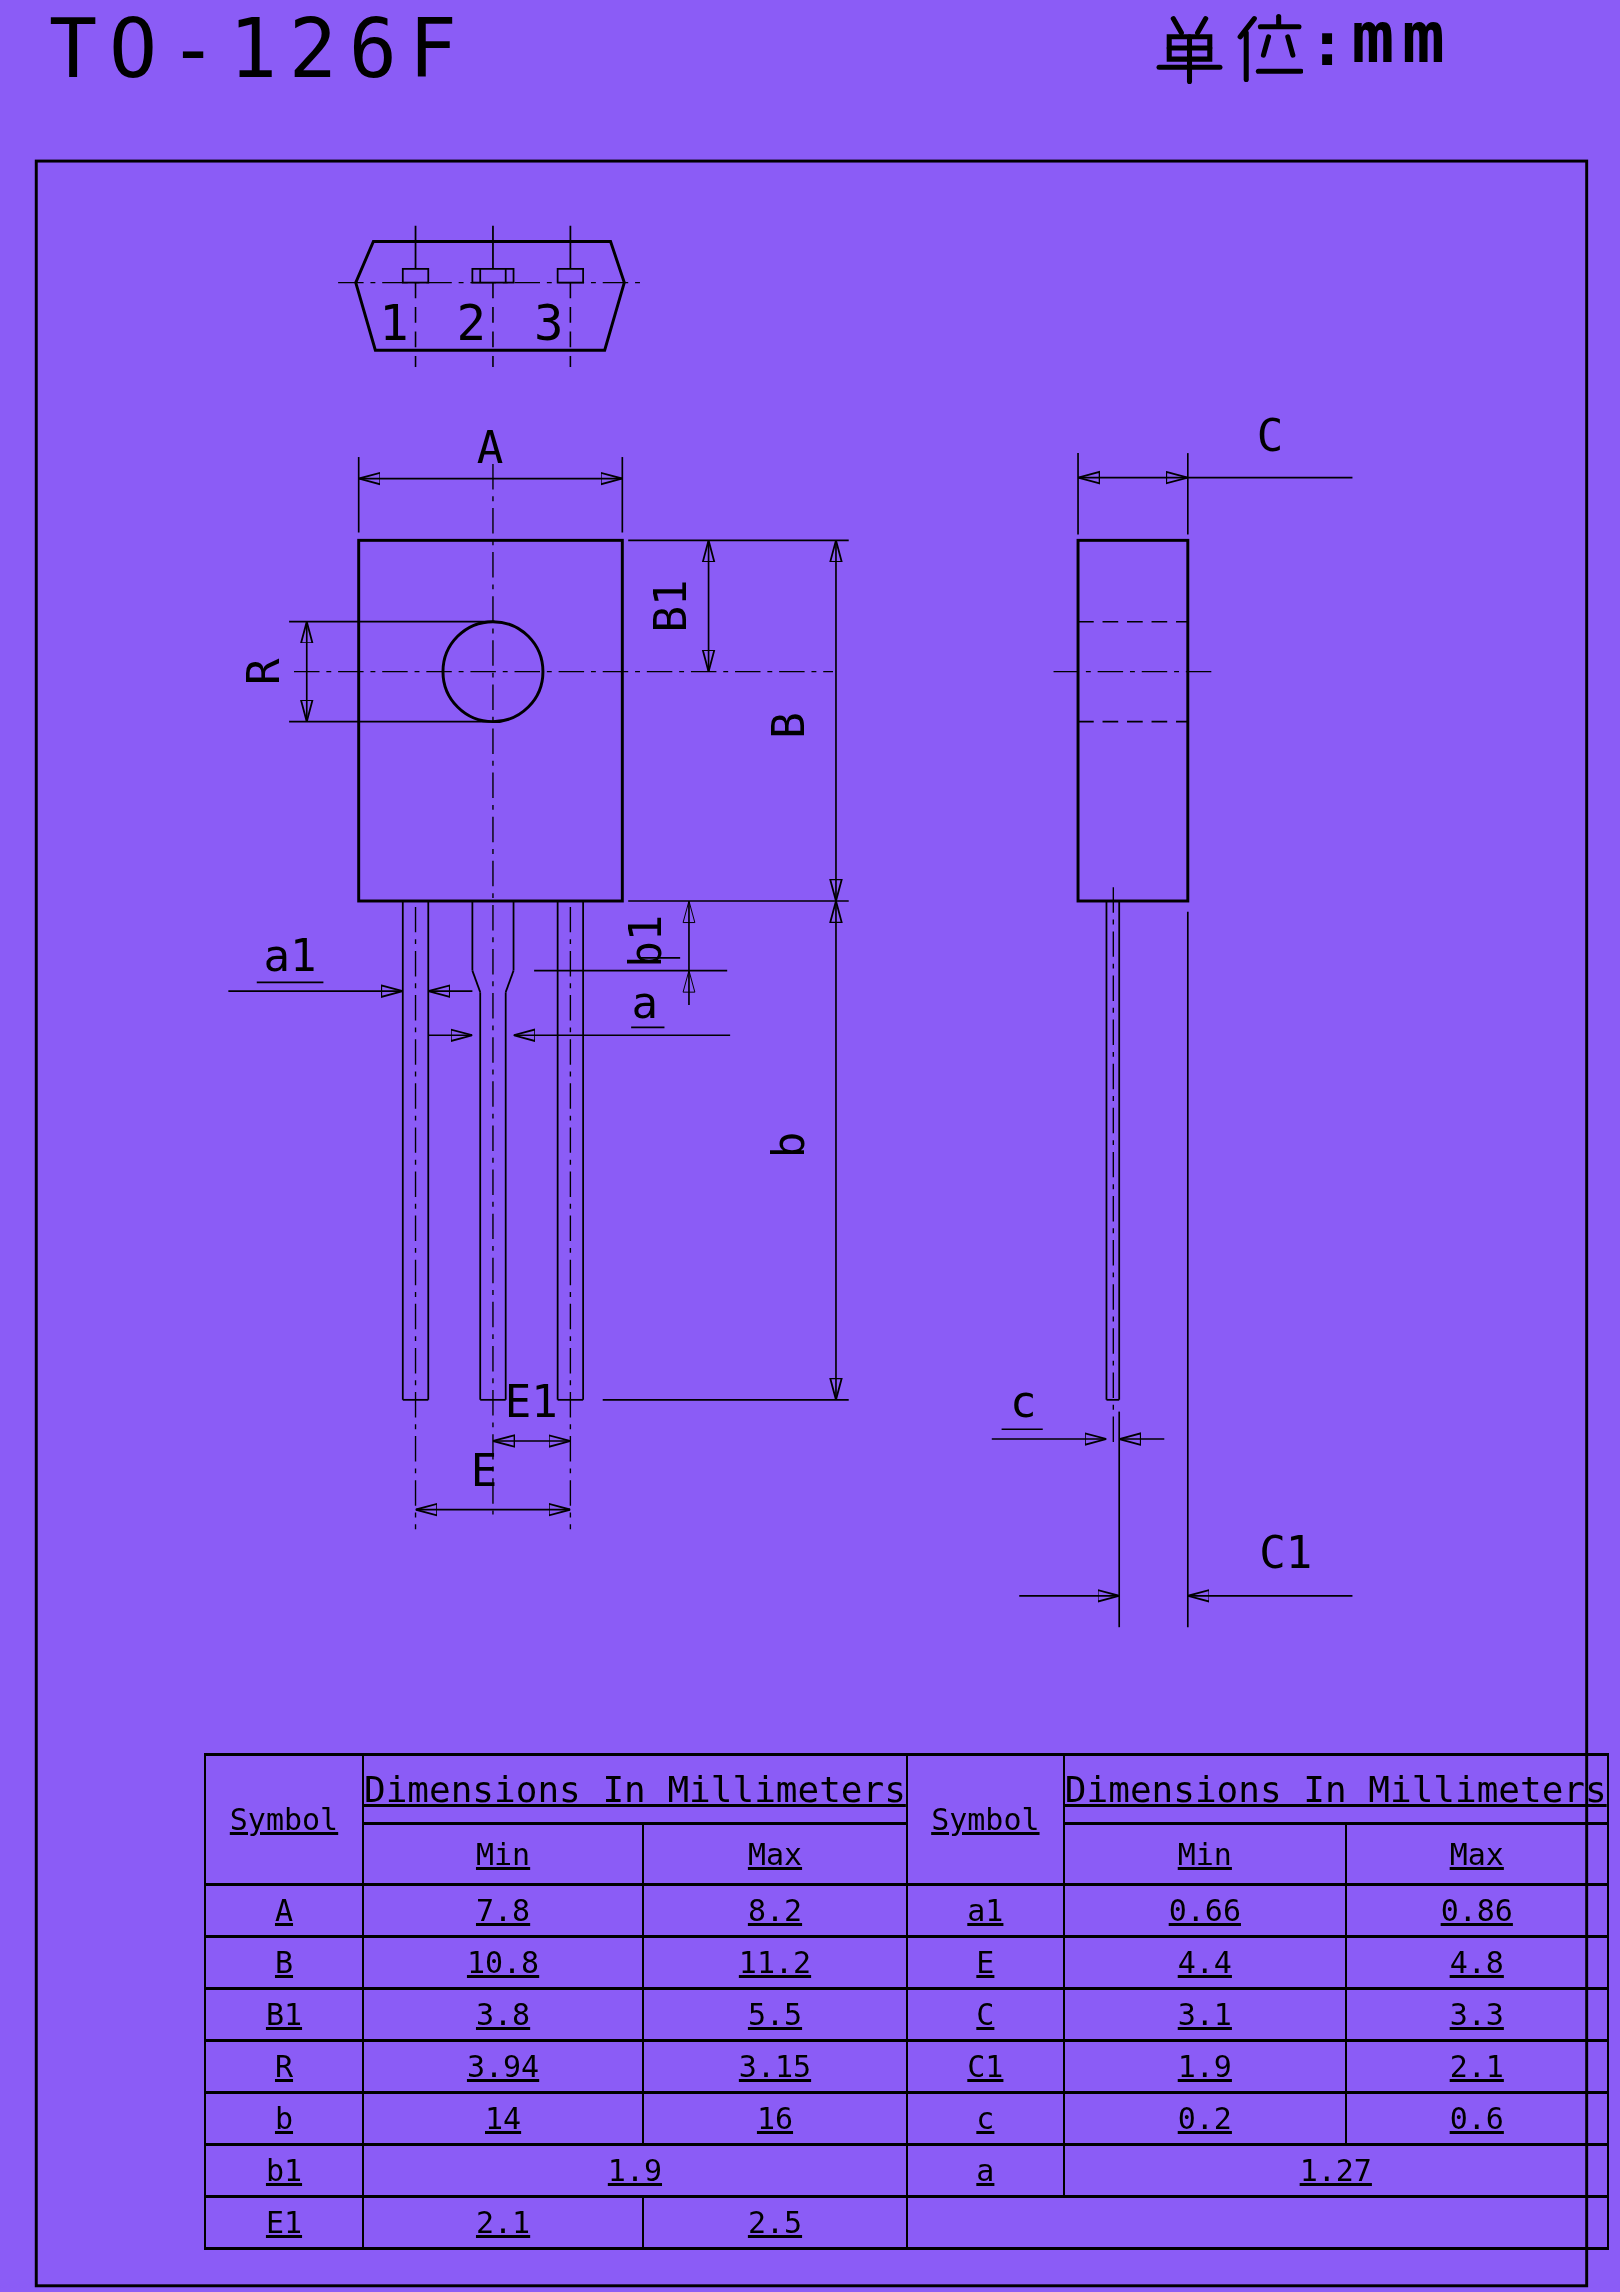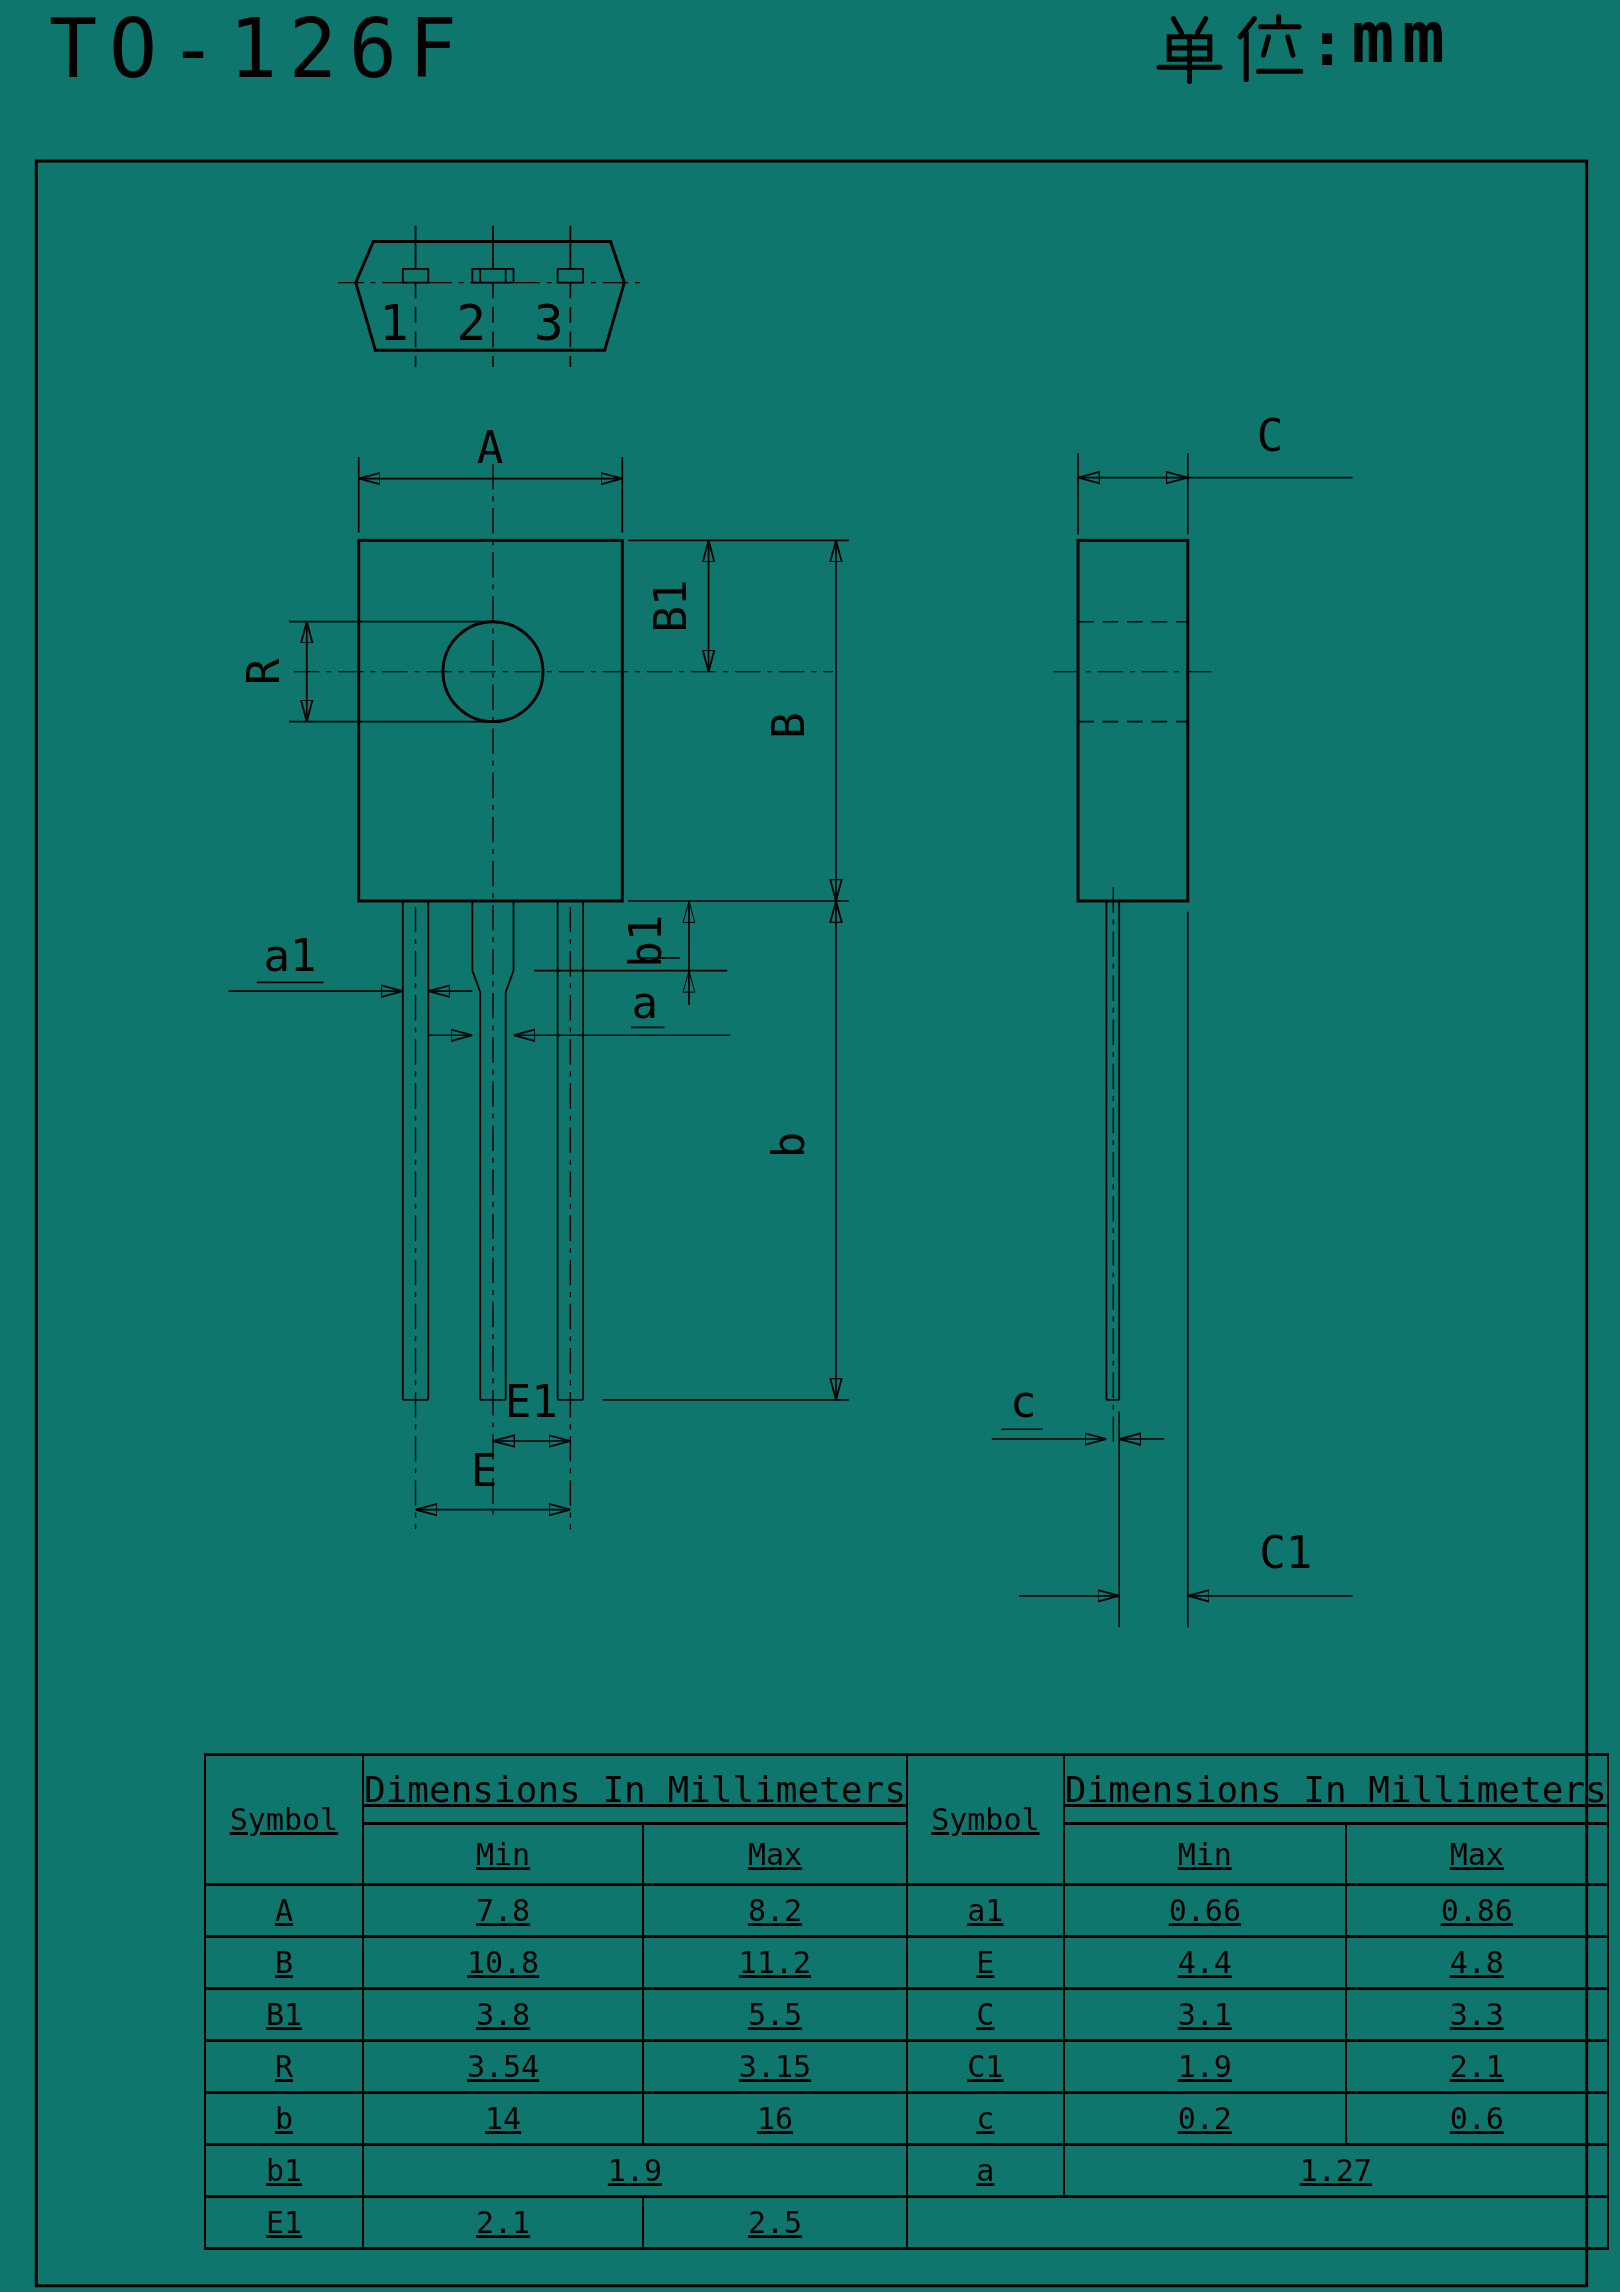--- a/index.html
+++ b/index.html
@@ -1,19 +1,19 @@
 <!DOCTYPE html>
 <html><head>
 <meta charset="utf-8">
 <style>
   html,body{margin:0;padding:0;background:#e8e8e8;}
   .sheet{
     position:relative;
     width:1620px;height:2293px;
-    background:#0f766e;
+    background:#8b5cf6;
     font-family:"DejaVu Sans Mono", monospace;
     color:#000;
     overflow:hidden;
   }
   .title{
     position:absolute;left:49px;top:2px;
     font-size:80px;font-weight:100;letter-spacing:11.8px;
     transform:scaleY(1.02);transform-origin:top left;
     white-space:nowrap;
   }
@@ -265,21 +265,21 @@
       <tr>
         <td>B1</td>
         <td>3.8</td>
         <td>5.5</td>
         <td>C</td>
         <td>3.1</td>
         <td>3.3</td>
       </tr>
       <tr>
         <td>R</td>
-        <td>3.54</td>
+        <td>3.94</td>
         <td>3.15</td>
         <td>C1</td>
         <td>1.9</td>
         <td>2.1</td>
       </tr>
       <tr>
         <td>b</td>
         <td>14</td>
         <td>16</td>
         <td>c</td>

